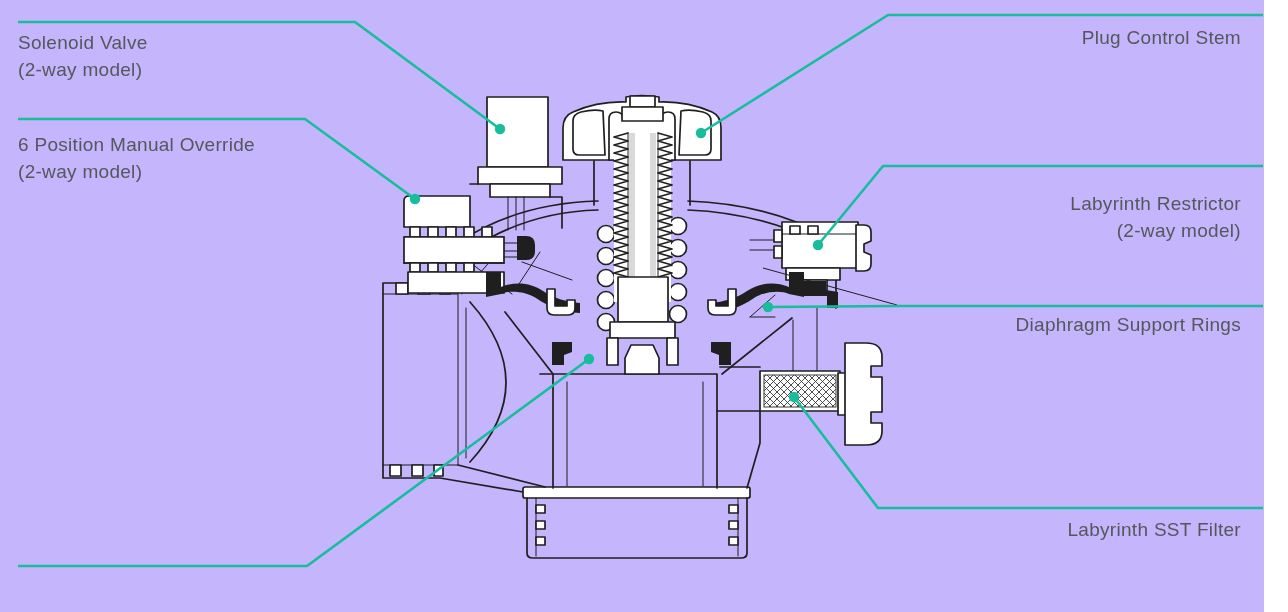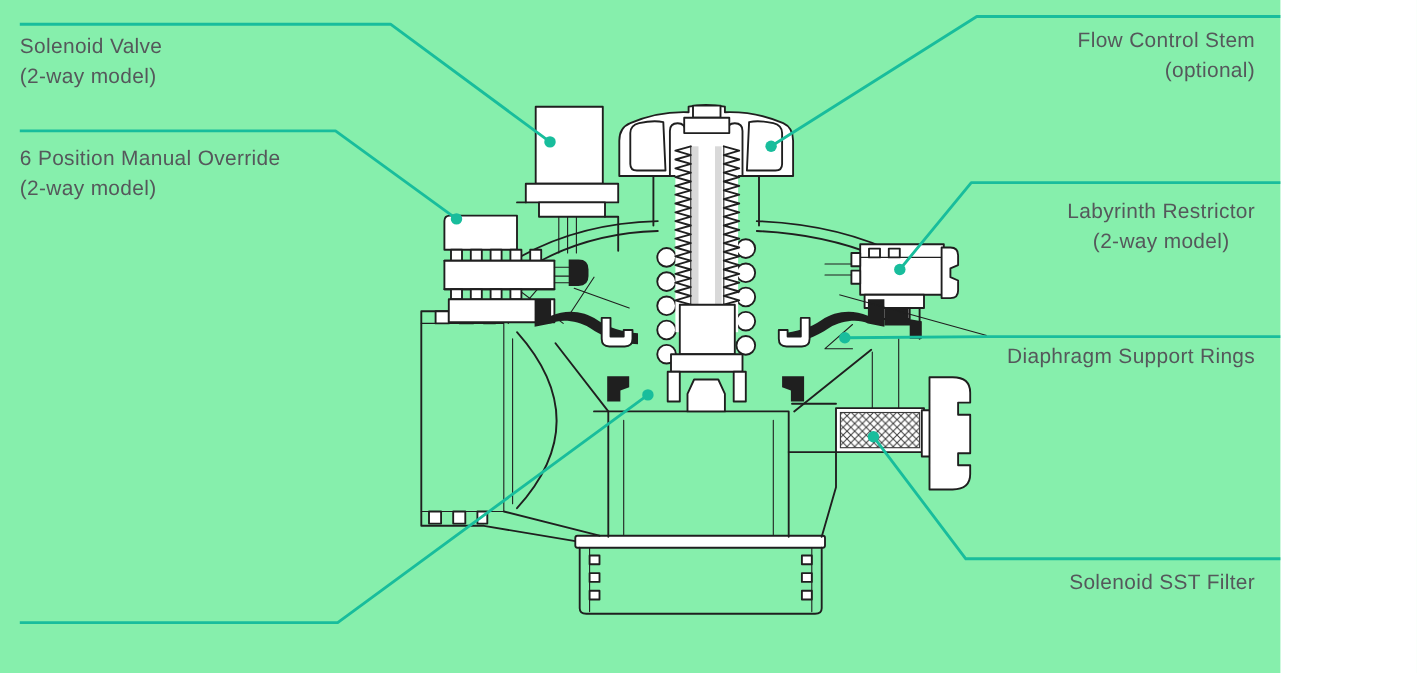--- a/index.html
+++ b/index.html
@@ -3,21 +3,21 @@
 <meta charset="utf-8">
 <style>
   :root{
     --accent:#18bd9c;
     --ink:#1f1f1f;
     --label:#55585b;
   }
   *{box-sizing:border-box;}
   html,body{margin:0;padding:0;background:#fff;}
   .canvas{
-    position:relative;width:1164px;height:612px;background:#86efac;
+    position:relative;width:1264px;height:612px;background:#c4b5fd;
     font-family:"Liberation Sans", sans-serif;overflow:hidden;
   }
   .canvas svg{position:absolute;left:0;top:0;}
   .callout{
     position:absolute;color:var(--label);font-size:19px;line-height:27px;
     letter-spacing:.3px;white-space:nowrap;
   }
   .callout.right{text-align:right;}
   
   .ln{fill:none;stroke:var(--ink);stroke-width:1.7;stroke-linejoin:round;stroke-linecap:round;}
@@ -212,30 +212,29 @@
     <div>(2-way model)</div>
   </div>
 
   <div class="callout" style="left:18px;top:131px;">
     <div>6 Position Manual Override</div>
     <div>(2-way model)</div>
   </div>
 
 
   <div class="callout right" style="right:23px;top:24px;">
-    <div>Flow Control Stem</div>
-    <div>(optional)</div>
-  </div>
-
-  <div class="callout right" style="right:23px;top:179px;text-align:center;">
+    <div>Plug Control Stem</div>
+  </div>
+
+  <div class="callout right" style="right:23px;top:190px;">
     <div>Labyrinth Restrictor</div>
     <div>(2-way model)</div>
   </div>
 
   <div class="callout right" style="right:23px;top:311px;text-align:center;">
     <div>Diaphragm Support Rings</div>
   </div>
 
   <div class="callout right" style="right:23px;top:516px;">
-    <div>Solenoid SST Filter</div>
+    <div>Labyrinth SST Filter</div>
   </div>
 
 </div>
 
 </body></html>

